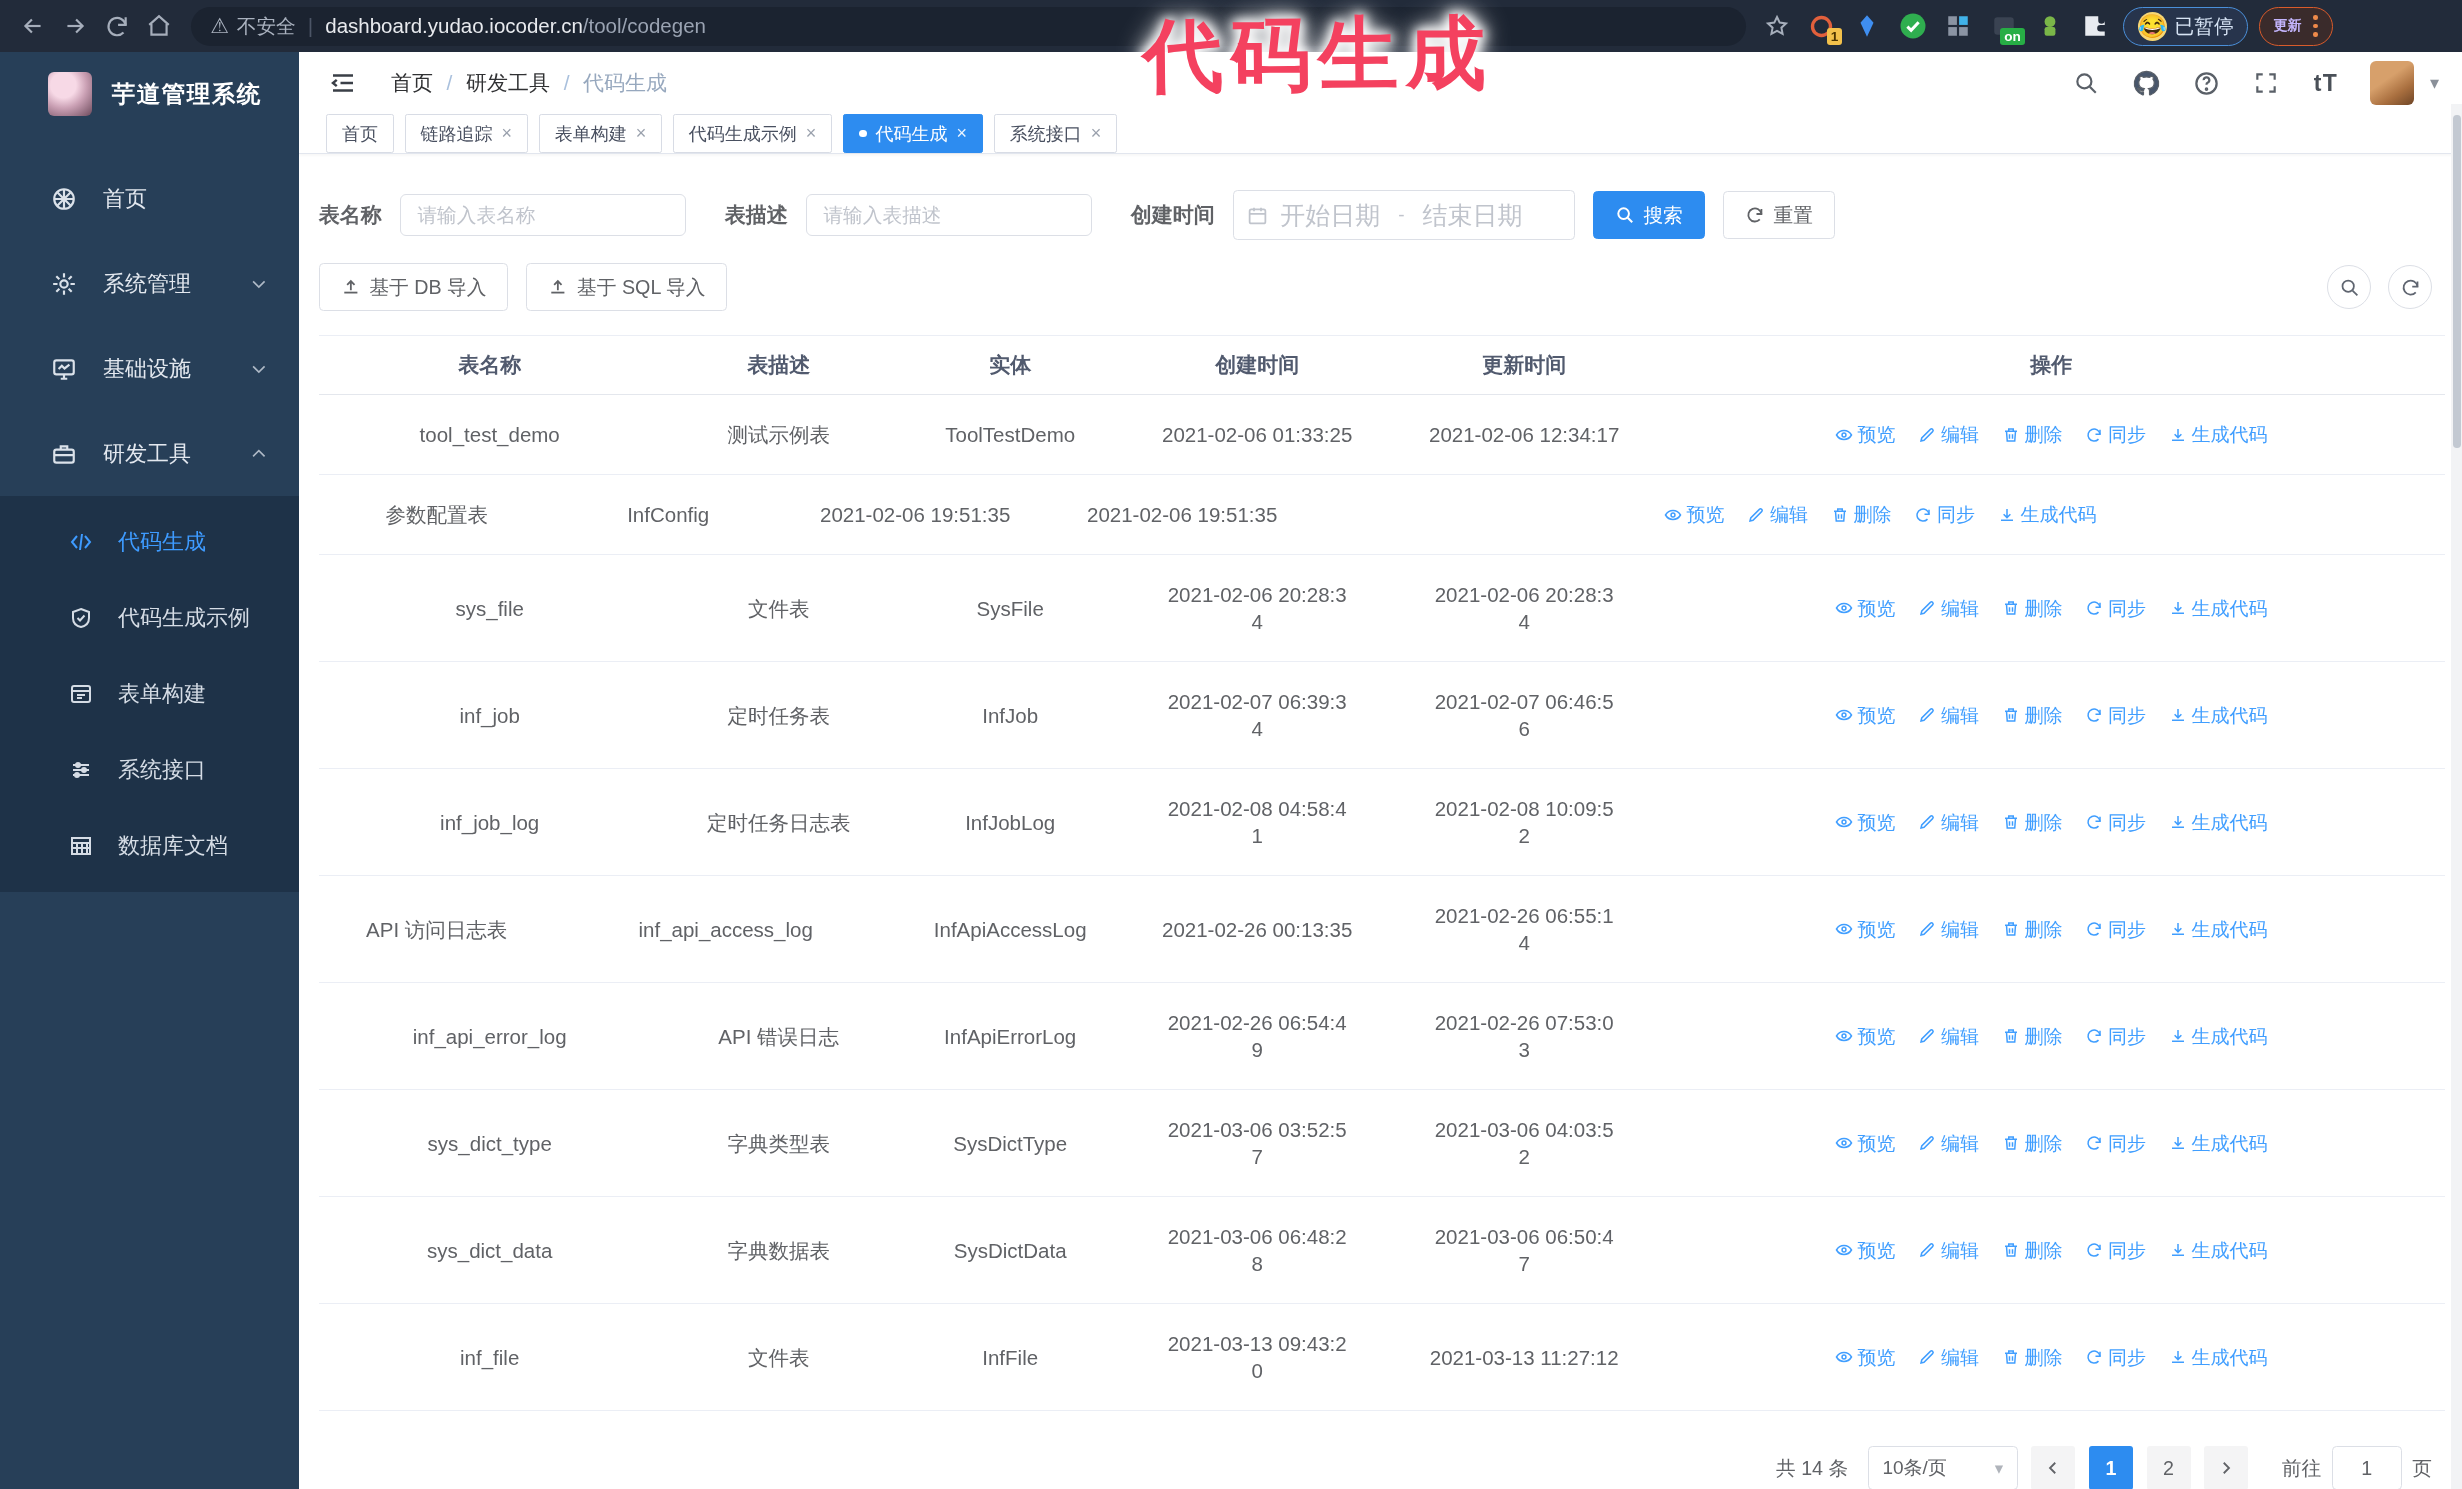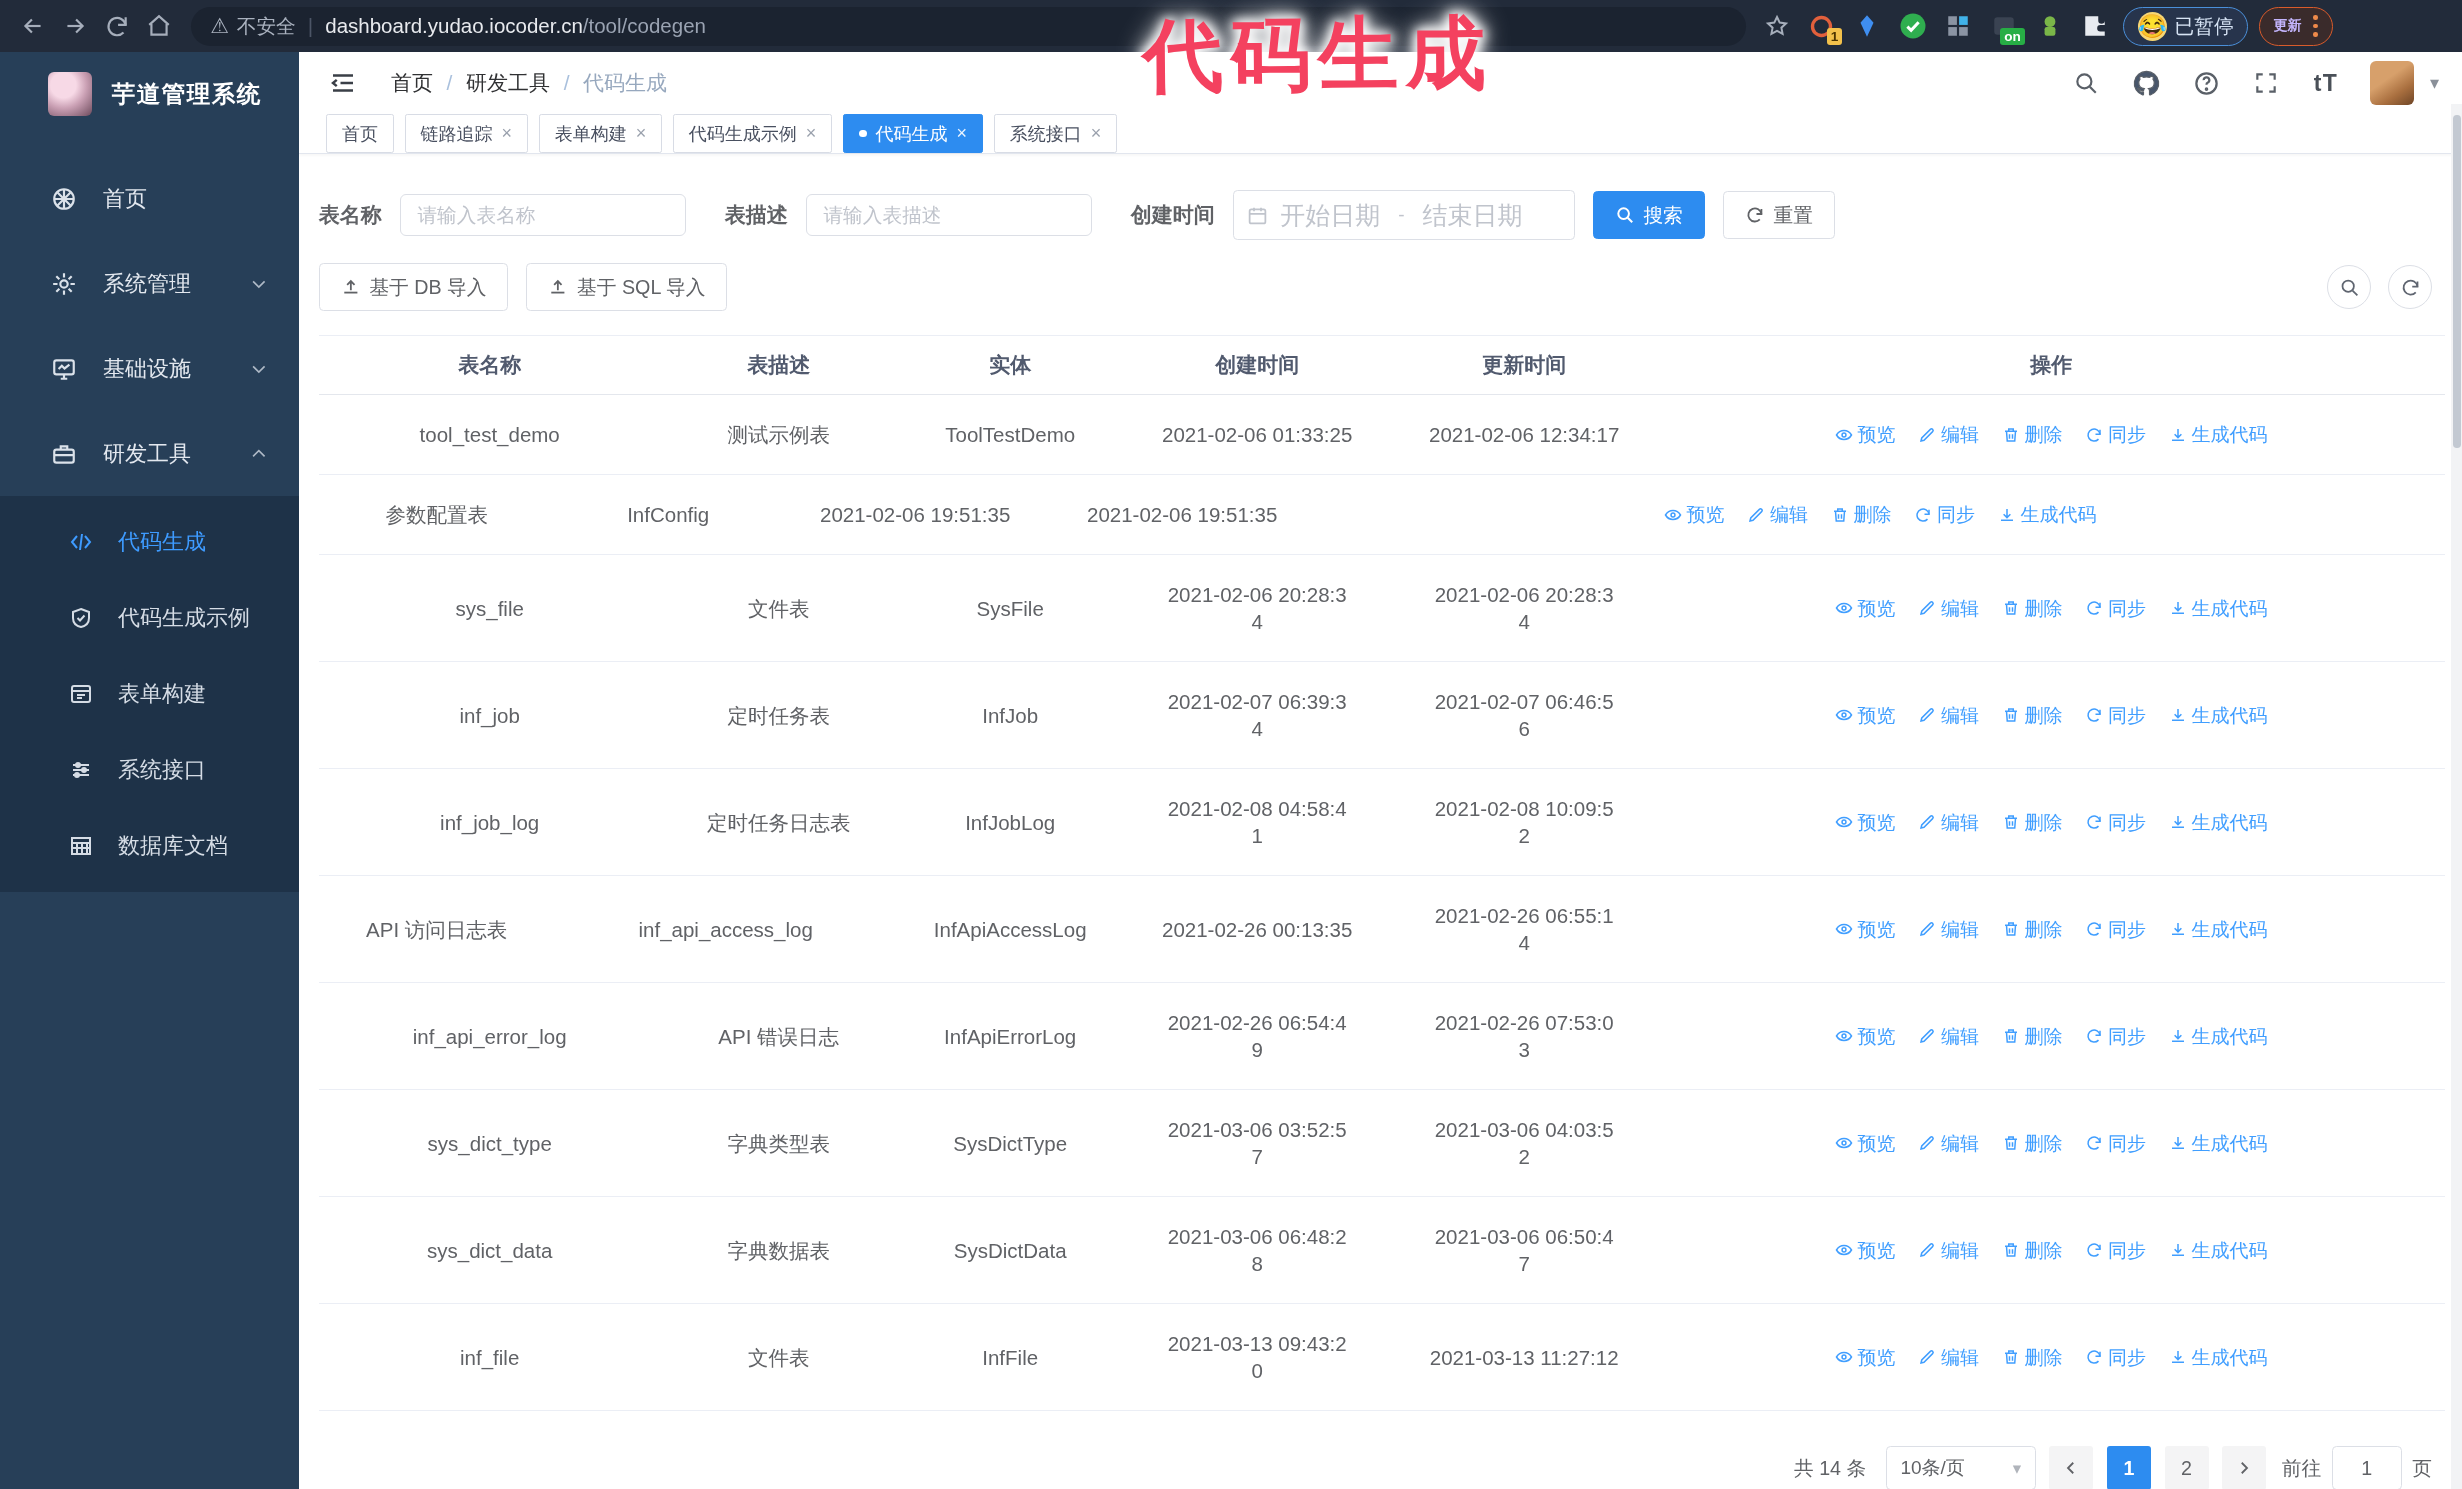--- a/index.html
+++ b/index.html
@@ -112,21 +112,21 @@
   .action-link svg { stroke:#409eff; }
 
   
   .pager { display:flex; align-items:center; justify-content:flex-end; margin:35px 15px 0 0; gap:13.6px; }
   .pg-total { font-size:19.7px; color:#606266; margin-right:6px; }
   .pg-select { width:150px; height:44px; border:0.8px solid #dcdfe6; border-radius:4.5px; display:flex; align-items:center; justify-content:space-between; padding:0 13.6px; font-size:19px; color:#606266; cursor:pointer; }
   .pg-select .caret2 { color:#b0b4bb; font-size:16.7px; }
   .pg-btn { min-width:44px; height:44px; border-radius:3px; background:#f4f4f5; color:#606266; font-size:19.7px; display:flex; align-items:center; justify-content:center; cursor:pointer; padding:0 6px; }
   .pg-btn.current { background:#2d8cf0; color:#fff; font-weight:bold; }
   .pg-btn svg { stroke:#606266; }
-  .pg-jump { font-size:19.7px; color:#606266; display:flex; align-items:center; gap:10.6px; margin-left:2px; }
+  .pg-jump { font-size:19.7px; color:#606266; display:flex; align-items:center; gap:10.6px; margin-left:20px; }
   .pg-input { width:70px; height:44px; border:0.8px solid #dcdfe6; border-radius:4.5px; text-align:center; font-size:19.7px; color:#606266; outline:none; font-family:"Liberation Sans",sans-serif; }
 
   
   .win-scroll { position:absolute; right:0; top:52px; width:10.6px; height:1438px; background:#f2f3f5; z-index:6; }
   .win-thumb { position:absolute; left:1.5px; top:10.6px; width:7.6px; height:333px; border-radius:3.8px; background:#c3c9d2; }
 </style>
 </head>
 <body>
 
 <div class="chrome">

